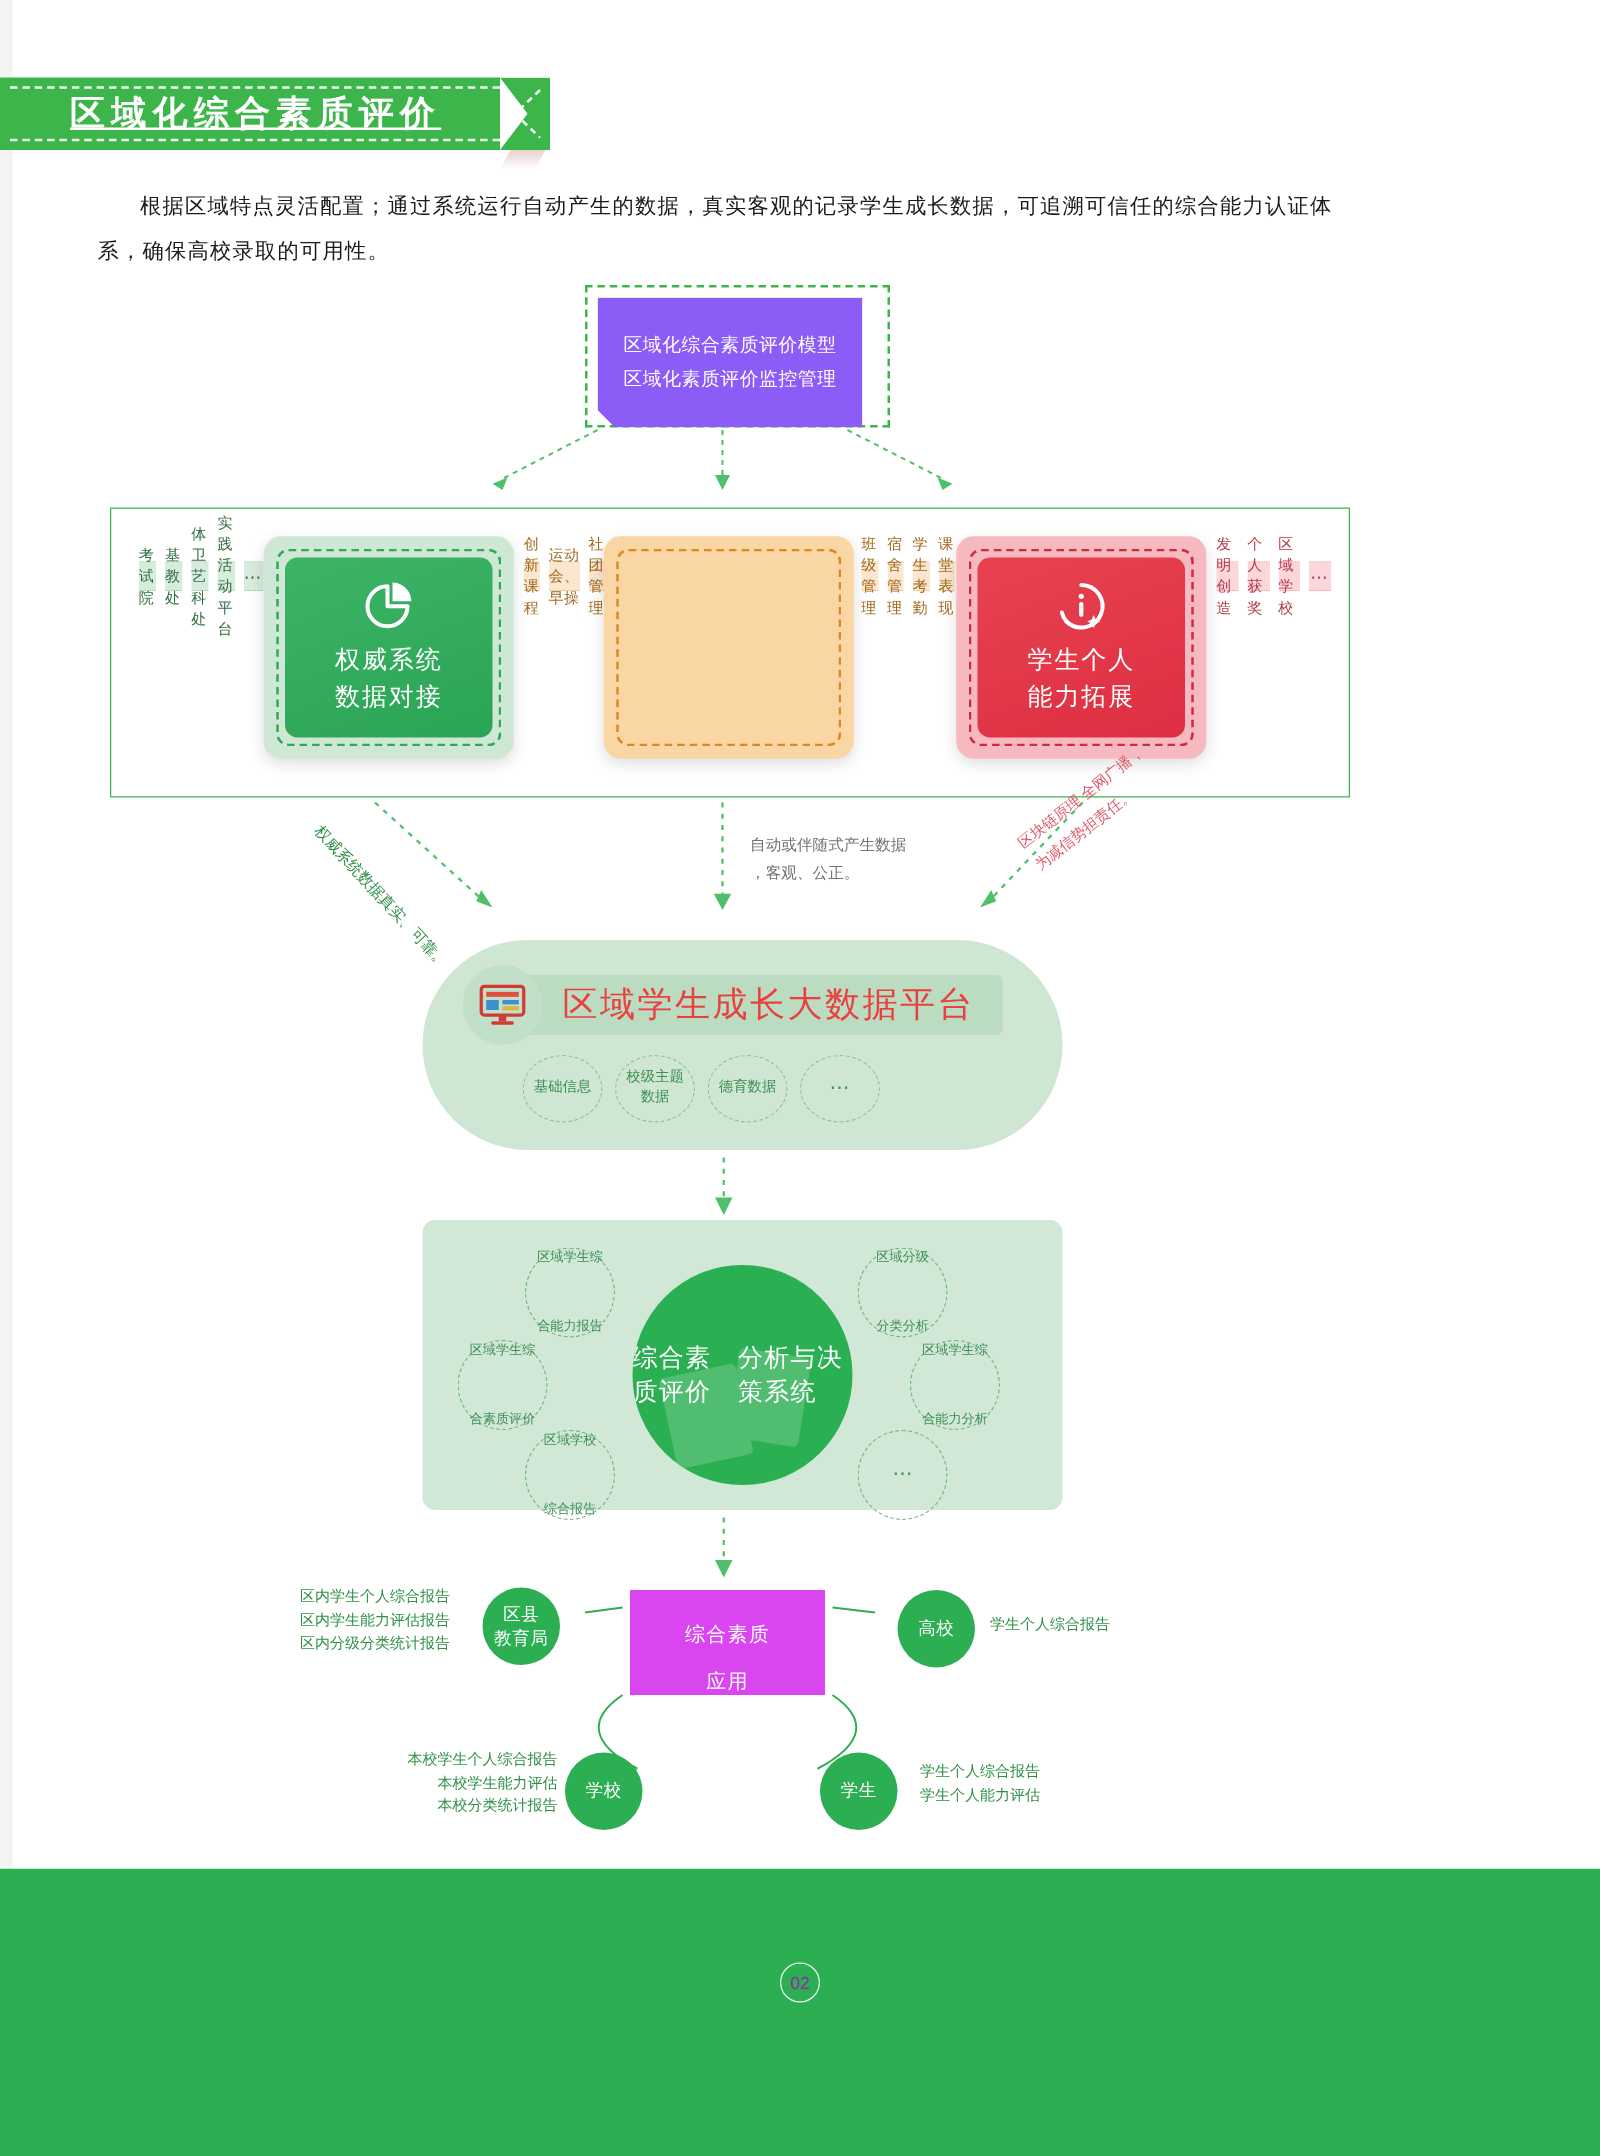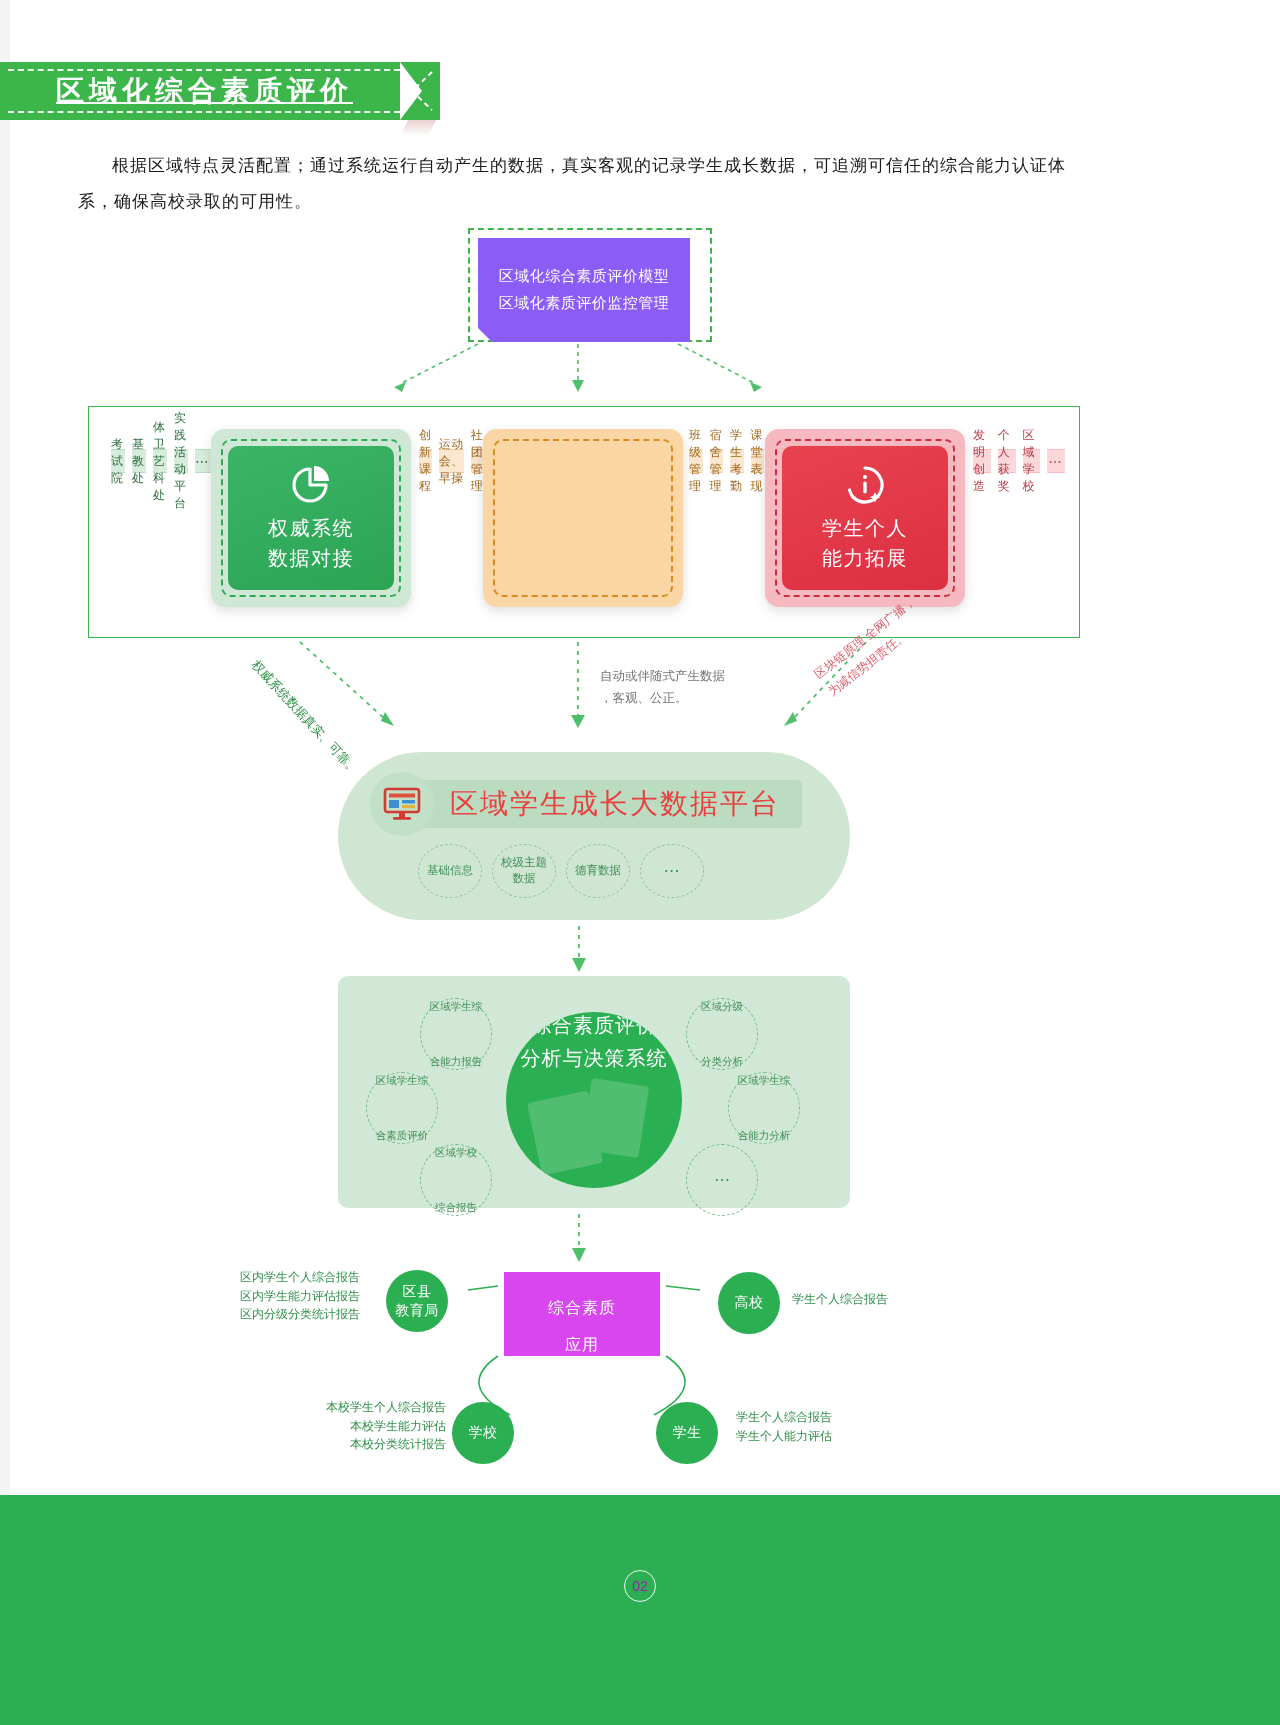--- a/index.html
+++ b/index.html
@@ -210,21 +210,21 @@
     position: absolute; left: 338px; top: 976px;
     width: 512px; height: 232px;
     background: #d2e8d7;
     border-radius: 10px;
   }
   .an-core {
     position: absolute; left: 168px; top: 36px;
     width: 176px; height: 176px;
     border-radius: 50%;
     background: #2aaf52;
-    display: flex; flex-direction: column;
+    display: flex; flex-direction: row;
     align-items: center; justify-content: flex-start;
     gap: 6px;
     overflow: hidden;
   }
   .an-core-deco { position: absolute; left: 18px; top: 54px; opacity: .18; }
   .an-core-t { color: #fff; font-size: 20px; letter-spacing: 1px; position: relative; z-index: 2; }
   .an-bub {
     position: absolute;
     width: 72px; height: 72px; border-radius: 50%;
     border: 1.5px dashed #6fb985;

